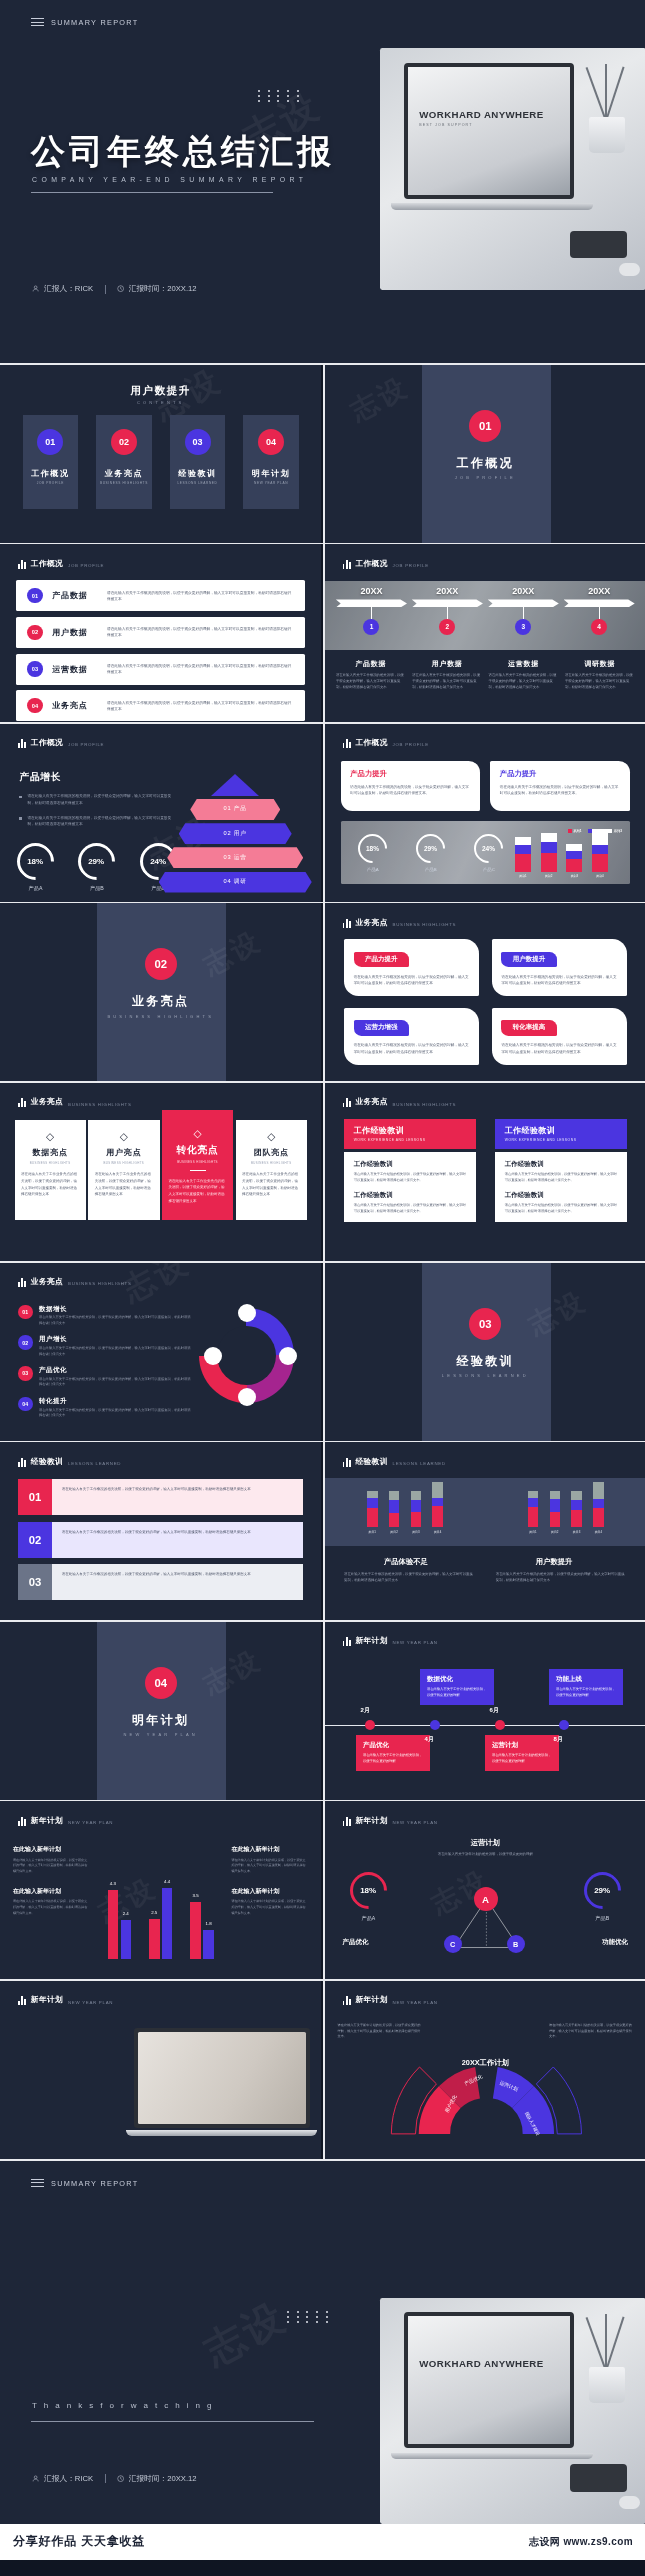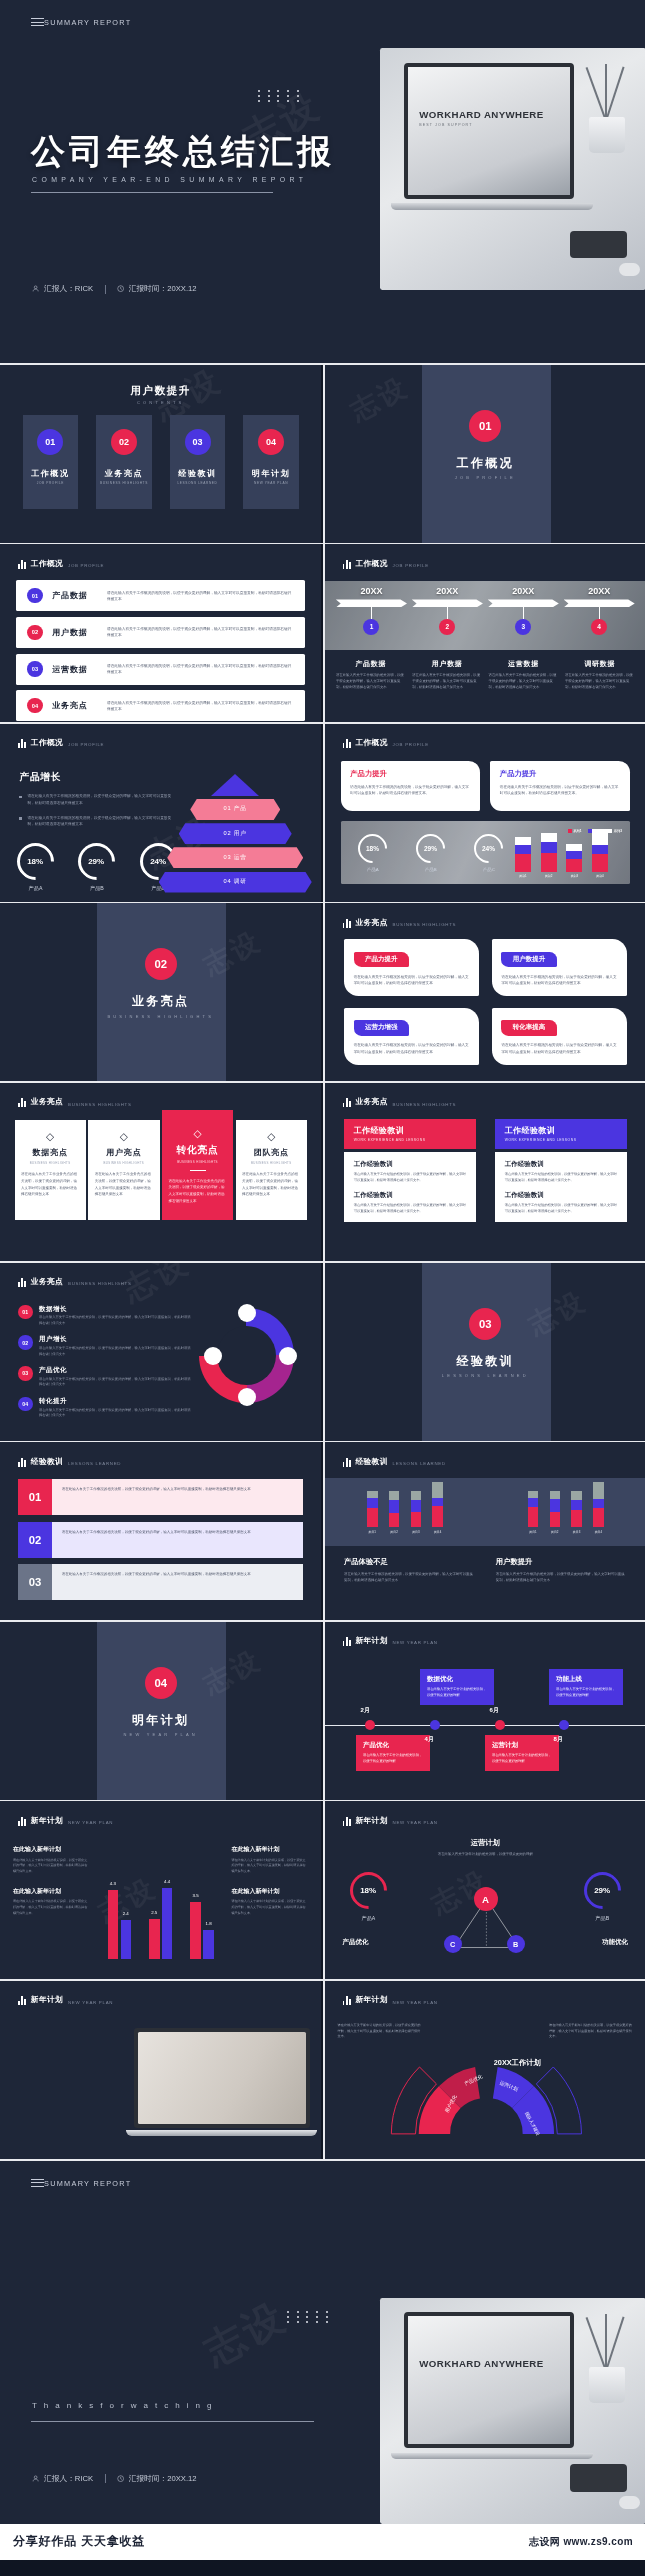--- a/index.html
+++ b/index.html
@@ -19,21 +19,21 @@
     overflow: hidden;
   }
   .row { display: flex; width: 646px; }
   .row > .slide { width: 322px; height: 178px; margin-right: 1.6px; }
   .row > .slide:last-child { margin-right: 0; width:322px; }
   .gap { height: 1.6px; background: #e9eaee; width: 646px; }
   .vgap { width:1.6px; background:#e9eaee; }
 
   
   .hero { width: 646px; height: 363px; background:#1e2638; position: relative; overflow:hidden;}
-  .hero-topbar { position:absolute; left:31px; top:18px; display:flex; gap:0;}
+  .hero-topbar { position:absolute; left:31px; top:18px; display:flex; gap:7px;}
   .burger { width:13px; display:flex; flex-direction:column; gap:2.4px;}
   .burger i { display:block; height:1.2px; background:#c8cdda; width:100%;}
   .hero-topbar .lbl { font-size:7.3px; letter-spacing:1.3px; color:#c8cdda; font-weight:300;}
   .hero-title {
     position:absolute; left:31px; top:129px;
     font-size:34px; font-weight:bold; letter-spacing:4px; color:#fff;
     text-shadow:0 1.6px 4.8px rgba(0,0,0,.4);
   }
   .hero-sub {
     position:absolute; left:32px; top:176px;
@@ -192,21 +192,21 @@
 
   
   .lb-band { position:absolute; left:0; right:0; top:36px; height:68px; background:#3b4560;}
   .lb-charts { position:absolute; left:0; right:0; top:40px; display:flex; z-index:2;}
   .lb-charts .half { flex:1; display:flex; justify-content:center; gap:11.3px; align-items:flex-end; height:52px; padding:0 18px;}
   .sbar { width:10.5px; display:flex; flex-direction:column; justify-content:flex-end;}
   .sbar .seg { width:100%;}
   .sbar .lb { font-size:2.9px; color:#dfe3ea; text-align:center; margin-top:3.2px;}
   .lb-bottom { position:absolute; left:19.4px; right:19.4px; top:115px; display:flex; gap:21px;}
   .lb-bottom .c { flex:1;}
-  .lb-bottom h4 { font-size:7.3px; font-weight:bold; margin-bottom:4px;}
+  .lb-bottom h4 { font-size:7.3px; font-weight:bold; margin-bottom:4px;margin-left:40px;}
   .lb-bottom p { font-size:3.4px; color:#9aa2b4; line-height:1.8;}
 
   
   .np { position:absolute; left:18px; right:18px; top:37px; display:flex; flex-direction:column; gap:6.5px;}
   .nprow { display:flex; align-items:stretch; height:36px;}
   .nprow .n { width:34px; display:flex; align-items:center; justify-content:center; font-size:11.3px; font-weight:bold; color:#fff;}
   .nprow .b { flex:1; padding:7.3px 9.7px;}
   .nprow .b p { font-size:3.5px; line-height:1.8; color:#3c4considered;}
 
   
@@ -243,21 +243,21 @@
   .ls-left .big em { font-style:normal; font-size:7.3px;}
   .ls-left .cap { font-size:4.8px; color:#9aa2b4; margin-top:1.6px; letter-spacing:0.8px;}
   .ls-left h5 { font-size:6.5px; font-weight:bold; margin-top:13px;}
   .ls-left p { font-size:3.3px; color:#8e96a8; line-height:1.8; margin-top:3.2px;}
   .ls-shot { position:absolute; right:11.3px; top:47px; width:176px; height:100px; background:#2b2f36; border-radius:3.2px; padding:4px; }
   .ls-shot .inner { width:100%; height:100%; background:linear-gradient(120deg,#e7e3de,#cfc9c2 60%,#b6b0a8); border-radius:1.6px;}
   .ls-foot { position:absolute; right:4.8px; top:149px; width:191px; height:5.7px; background:linear-gradient(#e2e4e8,#9ea3ab); border-radius:0 0 5.7px 5.7px;}
 
   
   .sb-wrap { position:absolute; left:0; right:0; top:32px; height:137px;}
-  .sb-center { position:absolute; left:50%; top:77px; transform:translateX(-50%); font-size:7.3px; font-weight:bold; color:#fff;margin-left:32px;}
+  .sb-center { position:absolute; left:50%; top:77px; transform:translateX(-50%); font-size:7.3px; font-weight:bold; color:#fff;}
   .sb-note { position:absolute; width:84px; font-size:3.2px; color:#97a0b2; line-height:1.8;}
 
   
   .footer { width:646px; height:36px; background:#fff; display:flex; align-items:center; justify-content:space-between; padding:0 13px;}
   .footer .l { font-size:12px; font-weight:bold; color:#1b2233; letter-spacing:0.8px;}
   .footer .r { font-size:10px; font-weight:bold; color:#1b2233; letter-spacing:0.4px;}
 </style>
 </head>
 <body>
 

